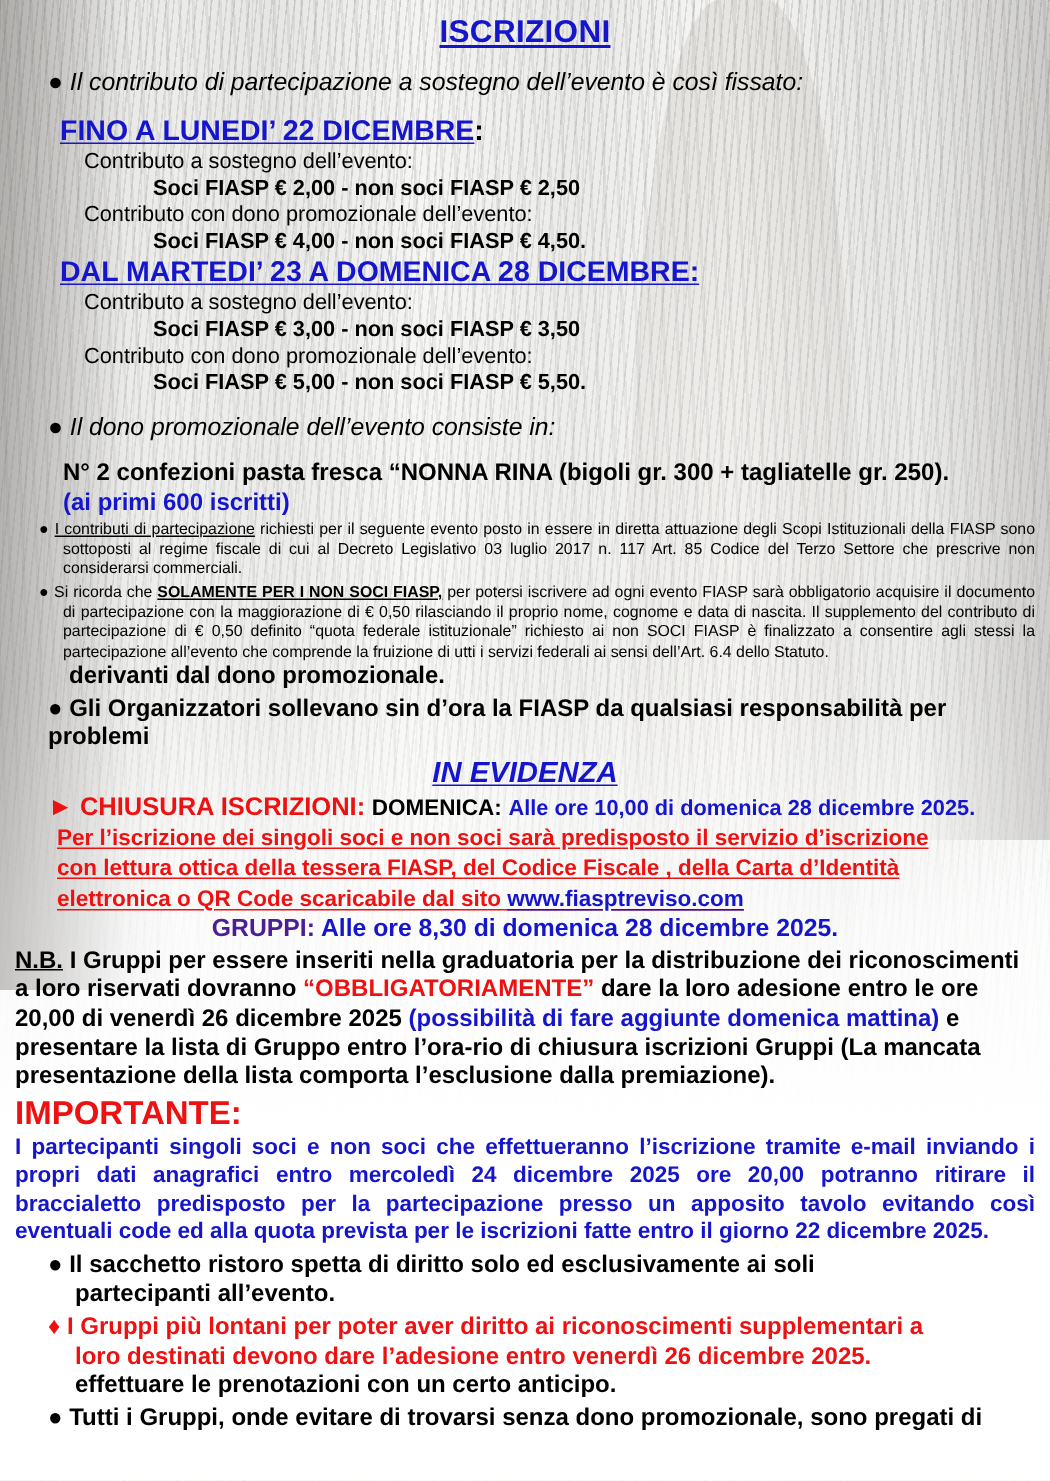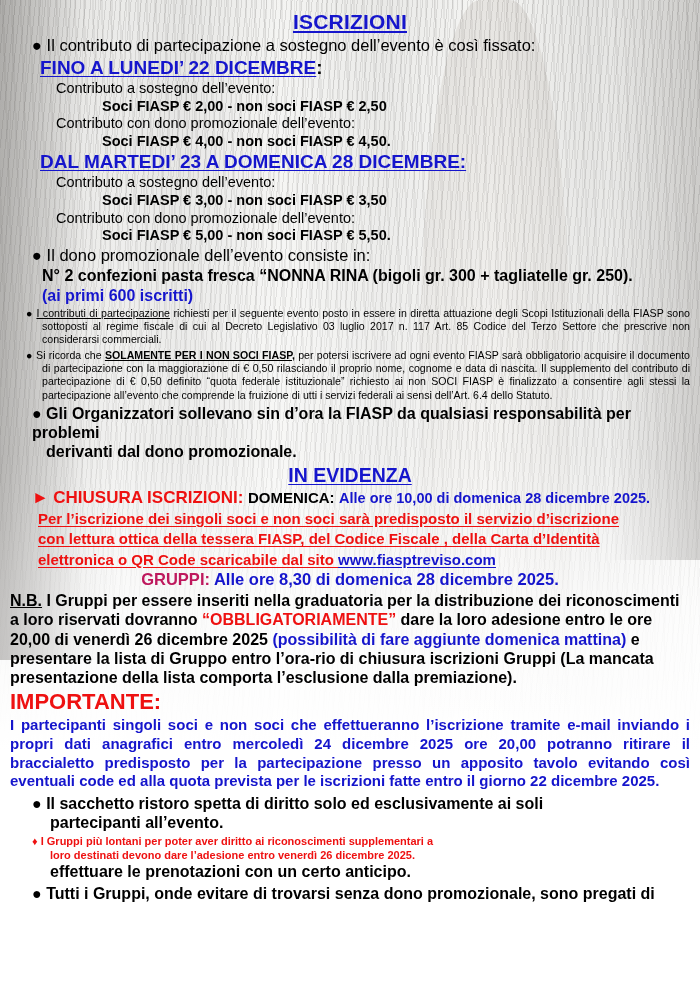--- a/index.html
+++ b/index.html
@@ -81,22 +81,23 @@
     color: #1515cc;
     font-weight: bold;
     font-size: 19px;
     text-decoration: underline;
     text-underline-offset: 2px;
     margin: 1px 0 0 0;
   }
   .bullet-line {
     color: #000000;
     font-size: 16.5px;
-    margin: 2px 0;
+    margin: 12px 0;
     line-height: 1.14;
+    font-style: italic;
   }
   .sub-line {
     color: #000000;
     font-size: 14.5px;
     margin: 1px 0;
     line-height: 1.16;
   }
   .price-line {
     color: #000000;
     font-size: 14.5px;
@@ -136,20 +137,21 @@
   .b { font-weight: bold; }
 
   .evidenza {
     color: #1515cc;
     font-weight: bold;
     font-size: 19.5px;
     text-decoration: underline;
     text-underline-offset: 2px;
     text-align: center;
     margin: 2px 0 1px 0;
+    font-style: italic;
   }
   .chiusura {
     font-size: 16px;
     font-weight: bold;
     margin: 1px 0;
   }
   .chiusura .lbl { color: #ee1111; font-size: 17px; }
   .chiusura .sing { color: #000000; font-size: 15px; }
   .chiusura .time { color: #1515cc; font-size: 14.5px; }
 
@@ -163,21 +165,21 @@
     margin: 1px 0;
   }
   .red-underline-block .link { color: #1515cc; text-decoration: underline; }
 
   .gruppi-line {
     text-align: center;
     font-weight: bold;
     font-size: 16.5px;
     margin: 1px 0;
   }
-  .gruppi-line .lbl { color: #be185d; }
+  .gruppi-line .lbl { color: #4c1d95; }
   .gruppi-line .time { color: #1515cc; }
 
   .nb-block {
     font-size: 16px;
     font-weight: bold;
     color: #000000;
     line-height: 1.2;
     margin: 2px 0;
   }
   .nb-block .nb { text-decoration: underline; }
@@ -202,21 +204,21 @@
   .bot-bullet {
     color: #000000;
     font-weight: bold;
     font-size: 16px;
     line-height: 1.2;
     margin: 3px 0 0 0;
   }
   .bot-bullet-red {
     color: #ee1111;
     font-weight: bold;
-    font-size: 11px;
+    font-size: 16px;
     line-height: 1.2;
     margin: 3px 0 0 0;
   }
   .ind1 { padding-left: 46px; }
   .ind2 { padding-left: 92px; }
   .ind-b { padding-left: 22px; }
   .ind-h { padding-left: 30px; }
   .hang-sm { padding-left: 32px; text-indent: -16px; }
 </style>
 </head>
@@ -253,22 +255,22 @@
     <div class="gift-line" style="padding-left:32px;">N° 2 confezioni pasta fresca “NONNA RINA (bigoli gr. 300 + tagliatelle gr. 250).</div>
     <div class="gift-note" style="padding-left:32px;">(ai primi 600 iscritti)</div>
 
     <div class="fine hang-sm">
       <span>●&nbsp;</span><u>I contributi di partecipazione</u><span> richiesti per il seguente evento posto in essere in diretta attuazione degli Scopi Istituzionali della FIASP sono sottoposti al regime fiscale di cui al  Decreto Legislativo  03 luglio 2017 n. 117 Art. 85 Codice del Terzo Settore che prescrive non considerarsi commerciali.</span>
     </div>
     <div class="fine hang-sm">
       <span>●&nbsp;</span><span>Si ricorda che </span><u class="b">SOLAMENTE PER I NON SOCI FIASP,</u><span> per potersi iscrivere ad ogni evento FIASP sarà obbligatorio acquisire il documento di partecipazione con la maggiorazione di € 0,50 rilasciando il proprio nome, cognome e data di nascita. Il supplemento del  contributo di partecipazione di € 0,50 definito “quota federale istituzionale” richiesto ai non SOCI FIASP è finalizzato a consentire agli stessi la partecipazione all’evento che comprende la fruizione di utti i servizi federali ai sensi dell’Art. 6.4 dello Statuto.</span>
     </div>
 
+    <div class="big-bullet" style="padding-left:36px; margin-top:0;">derivanti dal dono promozionale.</div>
     <div class="big-bullet ind-b">● Gli Organizzatori sollevano sin d’ora la FIASP da qualsiasi responsabilità per problemi</div>
-    <div class="big-bullet" style="padding-left:36px; margin-top:0;">derivanti dal dono promozionale.</div>
 
     <div class="evidenza">IN EVIDENZA</div>
 
     <div class="chiusura" style="padding-left:22px;">
       <span class="lbl">►</span>
       <span class="lbl">CHIUSURA ISCRIZIONI:</span>
       <span class="sing">DOMENICA:</span>
       <span class="time">Alle ore 10,00 di domenica 28 dicembre 2025.</span>
     </div>
 

